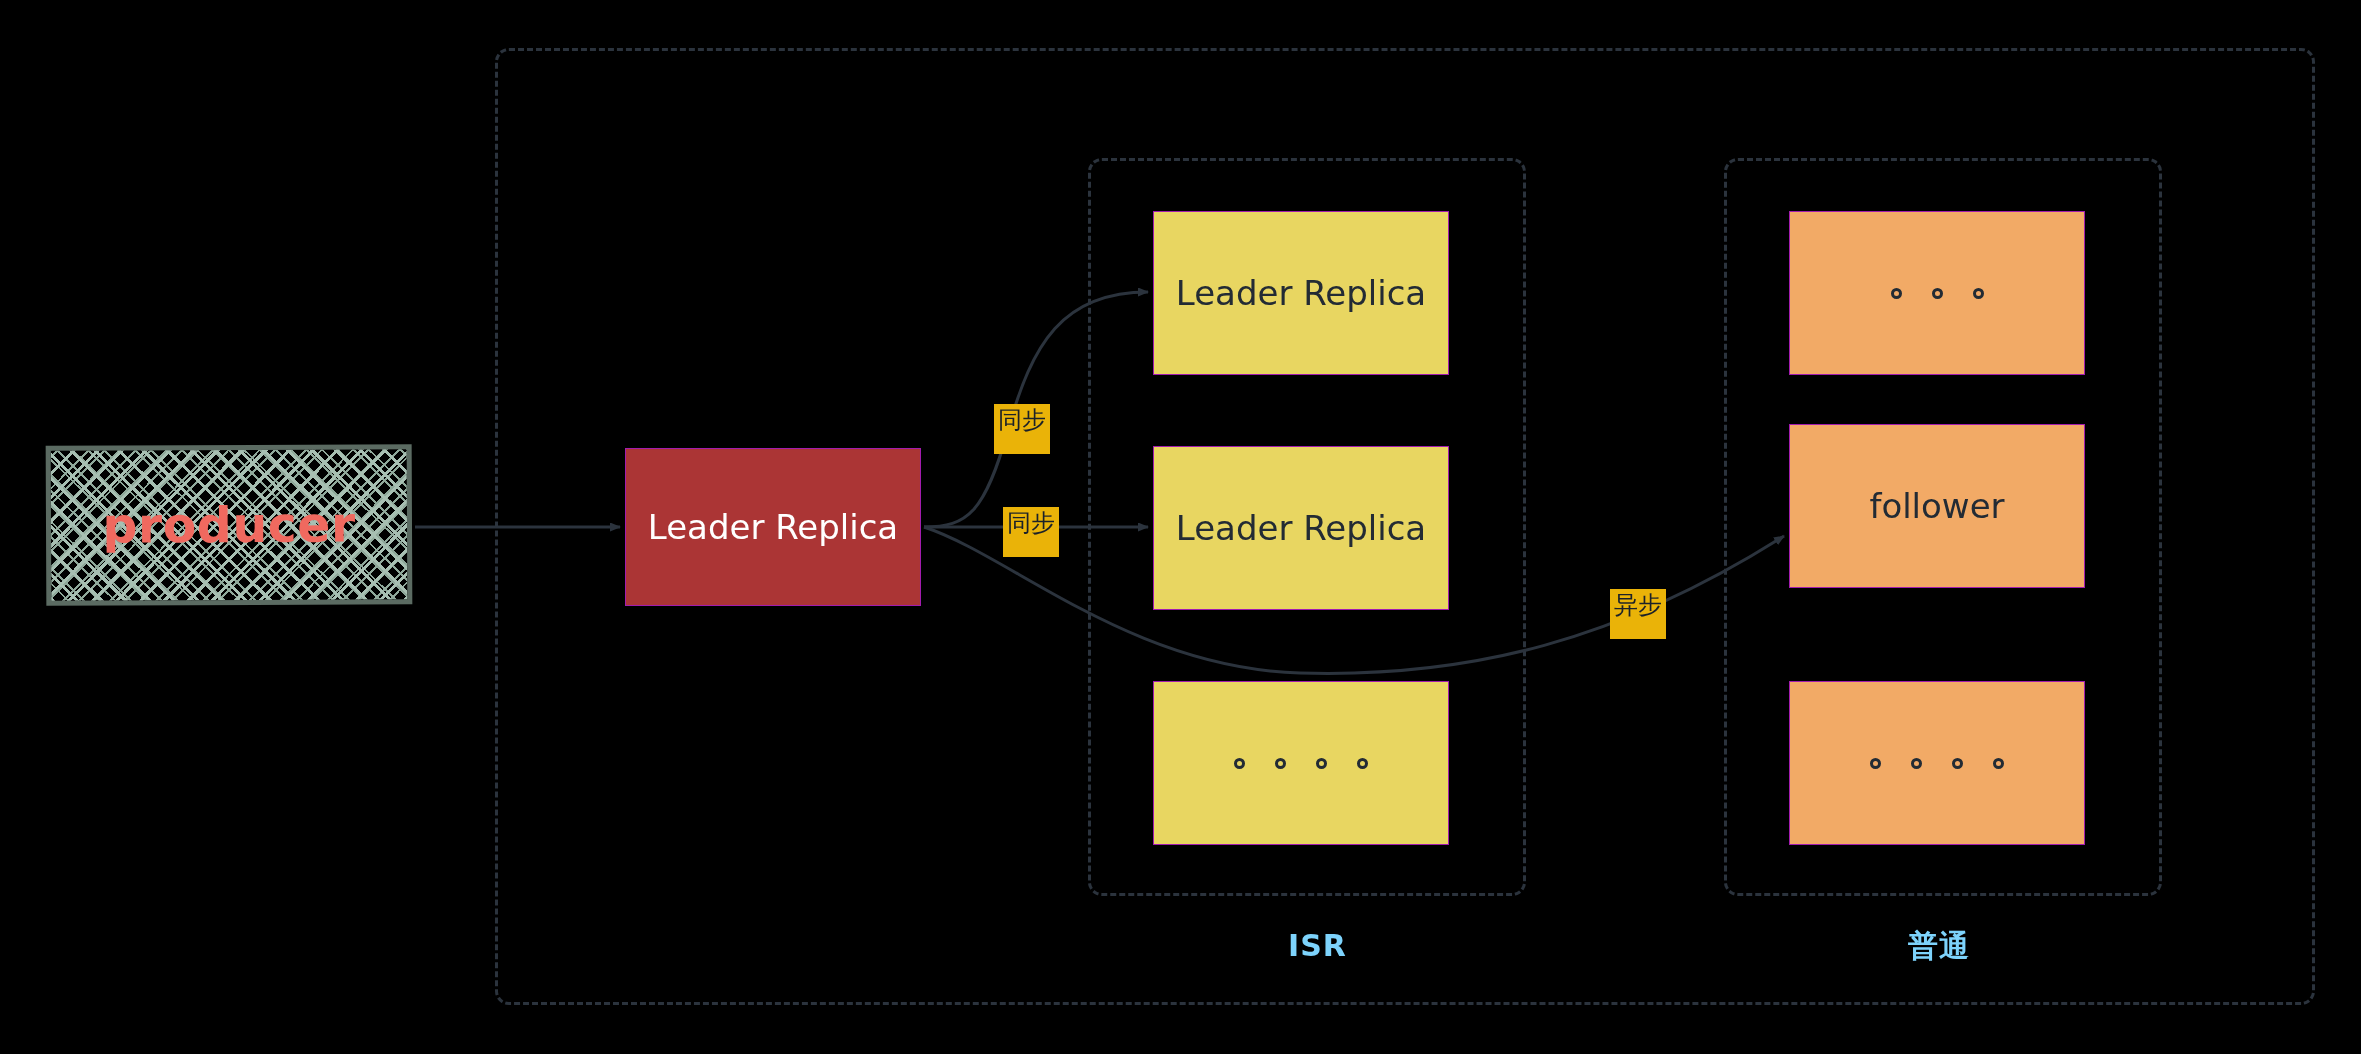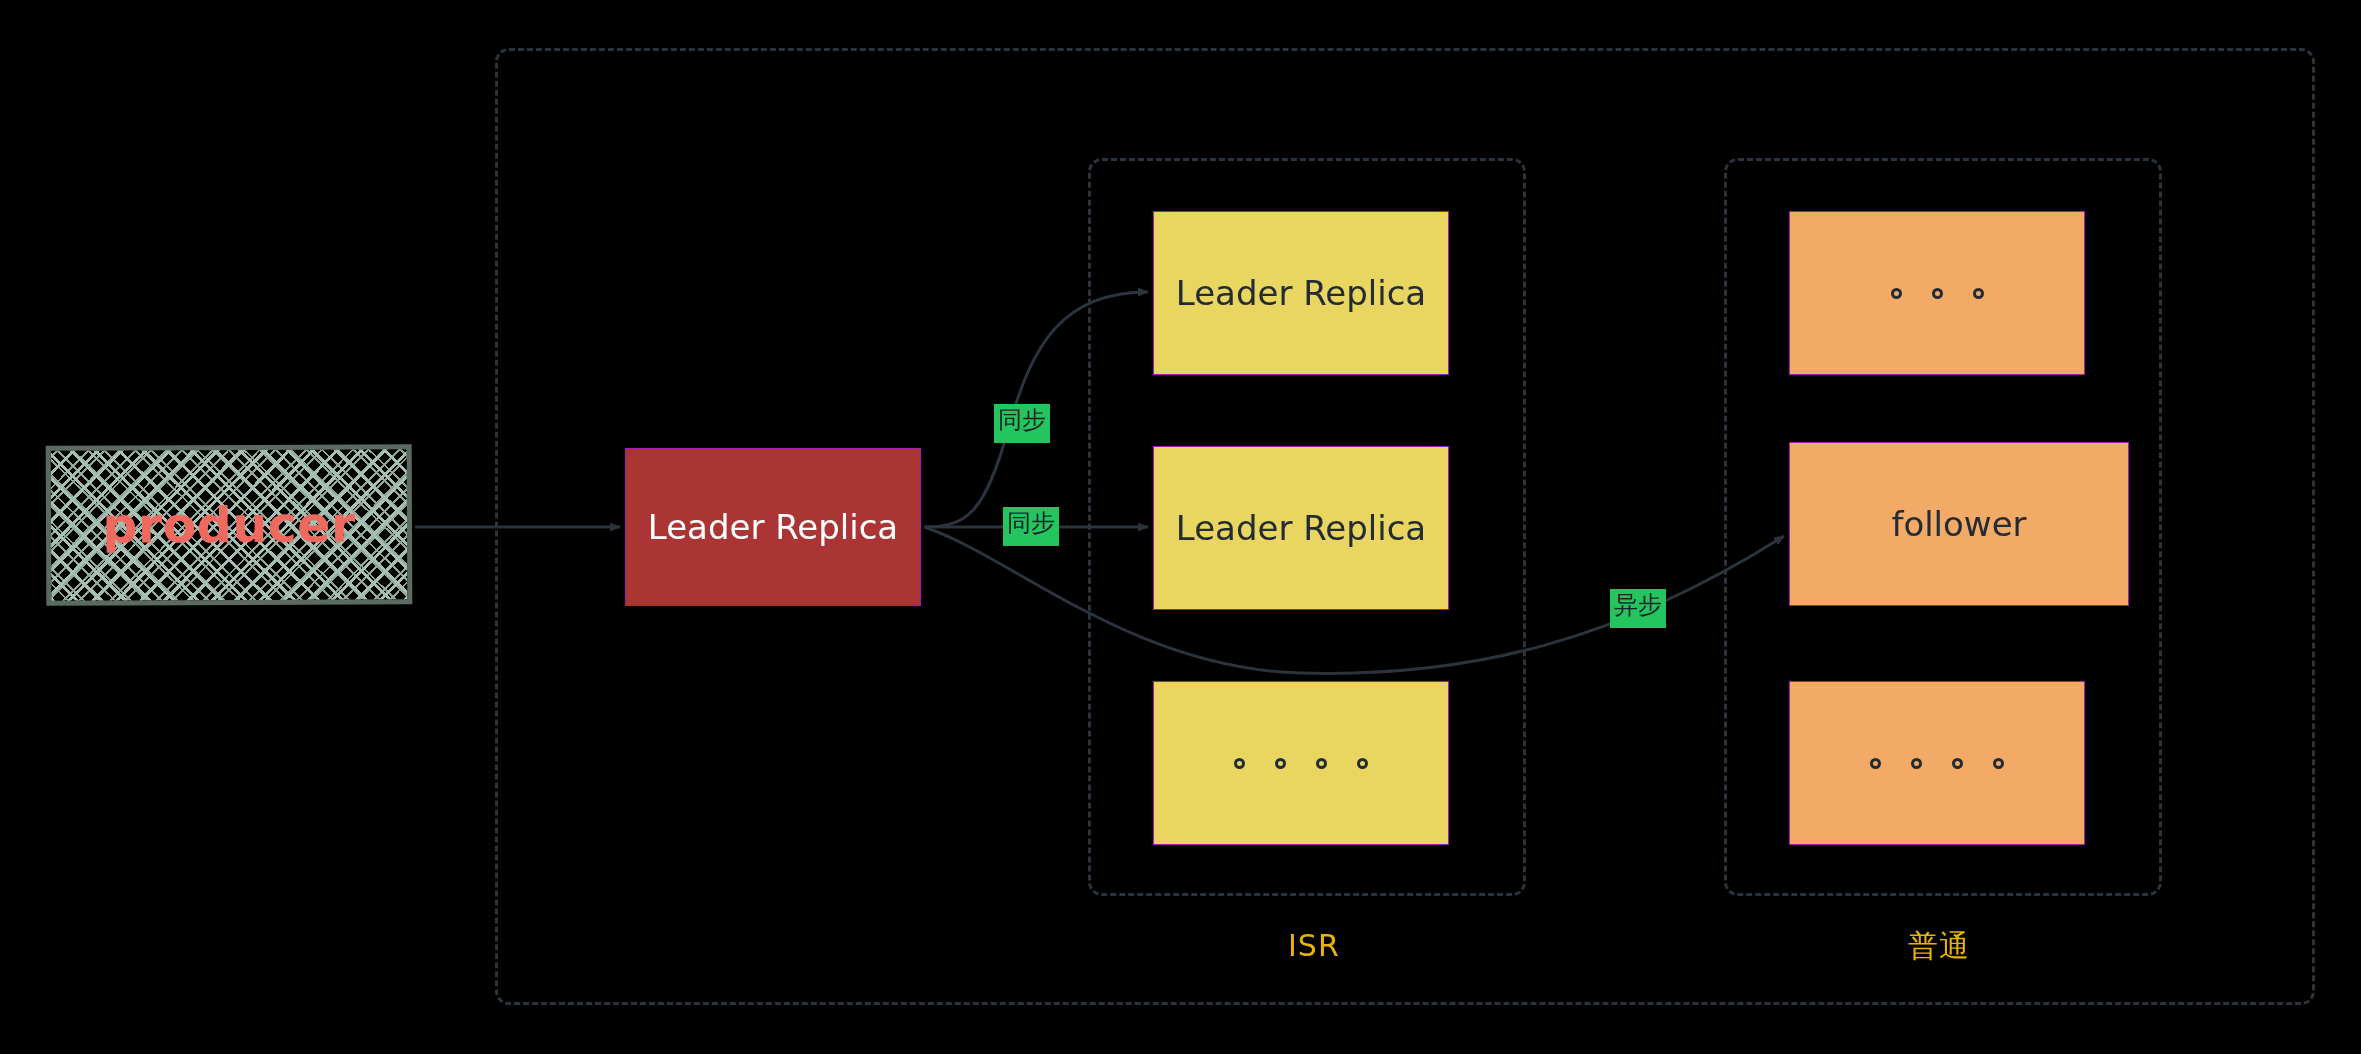--- a/index.html
+++ b/index.html
@@ -29,22 +29,22 @@
     border-radius: 14px;
     box-sizing: border-box;
     background: transparent;
   }
   #outer-group   { left: 495px;  top: 48px;  width: 1820px; height: 957px; }
   #isr-group     { left: 1088px; top: 158px; width: 438px;  height: 738px; }
   #normal-group  { left: 1724px; top: 158px; width: 438px;  height: 738px; }
 
   .group-label {
     position: absolute;
-    color: #eab308;
-    font-weight: normal;
+    color: #7dd3fc;
+    font-weight: bold;
     font-size: 30px;
     letter-spacing: 1px;
     white-space: nowrap;
   }
   #isr-label    { left: 1288px; top: 928px; }
   #normal-label { left: 1908px; top: 926px; }
 
   
   .node {
     position: absolute;
@@ -61,21 +61,21 @@
   .node-orange { background: #f2aa66; color: #232b34; }
   .node-red    { background: #ab3535; color: #ffffff; }
 
   #node-leader-main { left: 625px;  top: 448px; width: 296px; height: 158px; }
 
   #node-isr-1  { left: 1153px; top: 211px; width: 296px; height: 164px; }
   #node-isr-2  { left: 1153px; top: 446px; width: 296px; height: 164px; }
   #node-isr-3  { left: 1153px; top: 681px; width: 296px; height: 164px; }
 
   #node-nor-1  { left: 1789px; top: 211px; width: 296px; height: 164px; }
-  #node-nor-2  { left: 1789px; top: 442px; width: 340px; height: 164px; }
+  #node-nor-2  { left: 1789px; top: 424px; width: 296px; height: 164px; }
   #node-nor-3  { left: 1789px; top: 681px; width: 296px; height: 164px; }
 
   
   .dots {
     display: flex;
     align-items: center;
     gap: 30px;
   }
   .dots .dot {
     width: 11px;
@@ -108,25 +108,25 @@
   #producer-label {
     color: #f0695f;
     font-weight: bold;
     font-size: 49px;
     letter-spacing: 0.5px;
   }
 
   
   .edge-label {
     position: absolute;
-    background: #22c55e;
+    background: #eab308;
     color: #1b2129;
     font-size: 24px;
     line-height: 1.15;
-    padding: 3px 4px 8px 4px;
+    padding: 3px 4px 19px 4px;
     white-space: nowrap;
   }
   #edge-label-sync-top    { left: 994px;  top: 404px; }
   #edge-label-sync-mid    { left: 1003px; top: 507px; }
   #edge-label-async       { left: 1610px; top: 589px; }
 </style>
 </head>
 <body>
 
 <div id="canvas">

